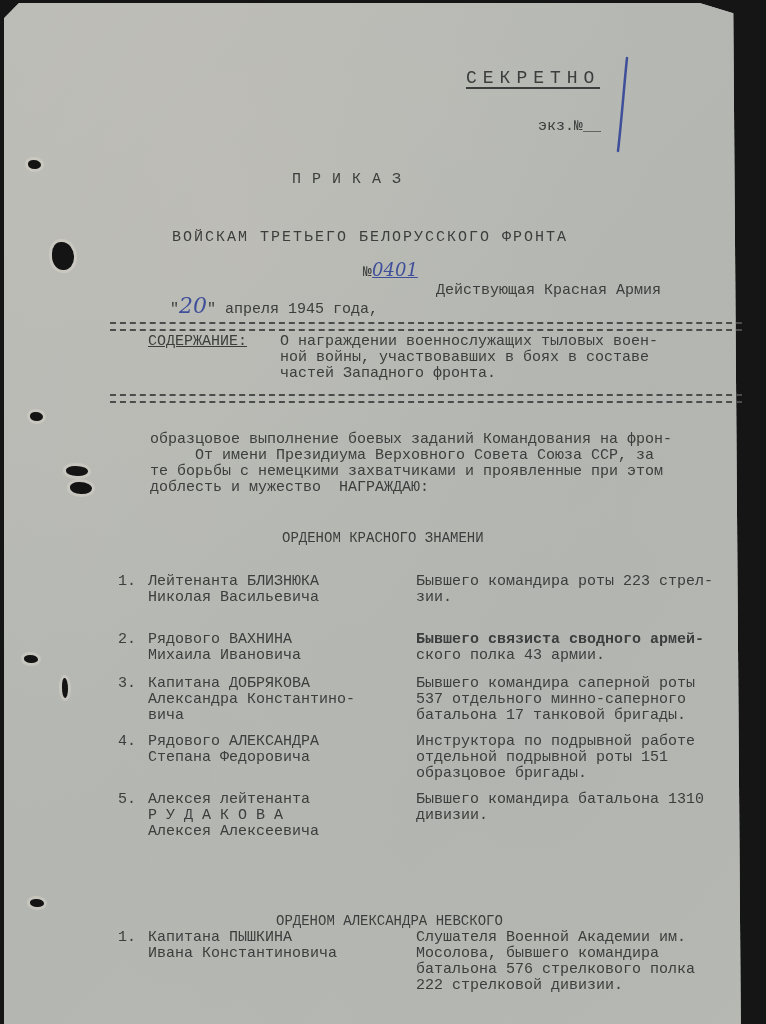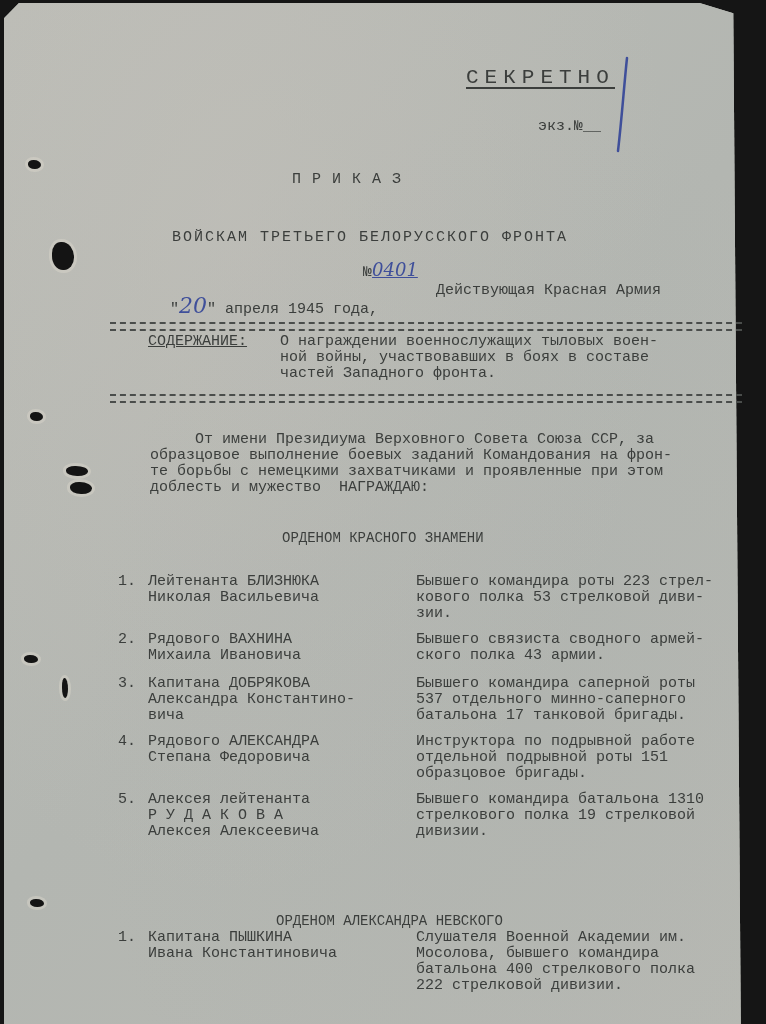--- a/index.html
+++ b/index.html
@@ -17,21 +17,21 @@
         radial-gradient(ellipse at 30% 20%, rgba(200,195,188,0.35), transparent 60%),
         radial-gradient(ellipse at 70% 70%, rgba(170,175,172,0.35), transparent 60%),
         linear-gradient(135deg, #bbbcb6 0%, #b3b6b1 50%, #b8b9b3 100%);
       clip-path: polygon(2% 0, 93% 0, 97.5% 1%, 98.5% 100%, 0 100%, 0 1.5%);
     }
     .hole {
       position: absolute; background: #141414; border-radius: 40% 55% 45% 50%;
       box-shadow: 0 0 0 3px rgba(220,215,205,0.45);
     }
     .txt { position: absolute; font-size: 15px; line-height: 16px; white-space: pre; color: #3b3e3c; }
-    .secret { letter-spacing: 6px; font-size: 21px; border-bottom: 2px solid #3b3e3c; padding-bottom: 1px; }
+    .secret { letter-spacing: 6px; font-size: 18px; border-bottom: 2px solid #3b3e3c; padding-bottom: 1px; }
     .spaced { letter-spacing: 11px; }
     .handwritten { font-family: "DejaVu Serif", serif; font-style: italic; color: #3f4f9a; }
     .rule { position: absolute; left: 110px; width: 632px; height: 5px;
       border-top: 2px dashed #4a4d4b; border-bottom: 2px dashed #4a4d4b; }
     .section-title { font-size: 14px; }
     .ul { text-decoration: underline; }
   </style>
 </head>
 <body>
 
@@ -70,46 +70,45 @@
 <div class="rule" style="top:322px;"></div>
 <div class="txt ul" style="left:148px;top:334px;">СОДЕРЖАНИЕ:</div>
 <div style="position:absolute;left:280px;top:334px;">
   <div class="txt" style="position:static;">О награждении военнослужащих тыловых воен-</div>
   <div class="txt" style="position:static;">ной войны, участвовавших в боях в составе</div>
   <div class="txt" style="position:static;">частей Западного фронта.</div>
 </div>
 <div class="rule" style="top:394px;"></div>
 
 <div style="position:absolute;left:150px;top:432px;">
+  <div class="txt" style="position:static;">образцовое выполнение боевых заданий Командования на фрон-</div>
   <div class="txt" style="position:static;">     От имени Президиума Верховного Совета Союза ССР, за</div>
-  <div class="txt" style="position:static;">образцовое выполнение боевых заданий Командования на фрон-</div>
   <div class="txt" style="position:static;">те борьбы с немецкими захватчиками и проявленные при этом</div>
   <div class="txt" style="position:static;">доблесть и мужество  НАГРАЖДАЮ:</div>
 </div>
 
 <div class="txt section-title" style="left:282px;top:530px;">ОРДЕНОМ КРАСНОГО ЗНАМЕНИ</div>
 
 <div class="txt" style="left:118px;top:574px;">1.</div>
 <div style="position:absolute;left:148px;top:574px;">
   <div class="txt" style="position:static;">Лейтенанта БЛИЗНЮКА</div>
   <div class="txt" style="position:static;">Николая Васильевича</div>
 </div>
 <div style="position:absolute;left:416px;top:574px;">
   <div class="txt" style="position:static;text-align:right;">Бывшего командира роты 223 стрел-</div>
-  <div class="txt" style="position:static;">кового полка 53 стрелковой диви-</div>
   <div class="txt" style="position:static;">зии.</div>
 </div>
 
 <div class="txt" style="left:118px;top:632px;">2.</div>
 <div style="position:absolute;left:148px;top:632px;">
   <div class="txt" style="position:static;">Рядового ВАХНИНА</div>
   <div class="txt" style="position:static;">Михаила Ивановича</div>
 </div>
 <div style="position:absolute;left:416px;top:632px;">
-  <div class="txt" style="position:static;">Бывшего связиста сводного армей-</div>
+  <div class="txt" style="position:static;font-weight:bold;">Бывшего связиста сводного армей-</div>
   <div class="txt" style="position:static;">ского полка 43 армии.</div>
 </div>
 
 <div class="txt" style="left:118px;top:676px;">3.</div>
 <div style="position:absolute;left:148px;top:676px;">
   <div class="txt" style="position:static;">Капитана ДОБРЯКОВА</div>
   <div class="txt" style="position:static;">Александра Константино-</div>
   <div class="txt" style="position:static;">вича</div>
 </div>
 <div style="position:absolute;left:416px;top:676px;">
@@ -130,29 +129,28 @@
 </div>
 
 <div class="txt" style="left:118px;top:792px;">5.</div>
 <div style="position:absolute;left:148px;top:792px;">
   <div class="txt" style="position:static;">Алексея лейтенанта</div>
   <div class="txt" style="position:static;">Р У Д А К О В А</div>
   <div class="txt" style="position:static;">Алексея Алексеевича</div>
 </div>
 <div style="position:absolute;left:416px;top:792px;">
   <div class="txt" style="position:static;">Бывшего командира батальона 1310</div>
-  <div class="txt" style="position:static;">стрелкового полка 19 стрелковой</div>
   <div class="txt" style="position:static;">дивизии.</div>
 </div>
 
 <div class="txt section-title" style="left:276px;top:888px;margin-top:25px;">ОРДЕНОМ АЛЕКСАНДРА НЕВСКОГО</div>
 
 <div class="txt" style="left:118px;top:930px;">1.</div>
 <div style="position:absolute;left:148px;top:930px;">
   <div class="txt" style="position:static;">Капитана ПЫШКИНА</div>
   <div class="txt" style="position:static;">Ивана Константиновича</div>
 </div>
 <div style="position:absolute;left:416px;top:930px;">
   <div class="txt" style="position:static;">Слушателя Военной Академии им.</div>
   <div class="txt" style="position:static;">Мосолова, бывшего командира</div>
-  <div class="txt" style="position:static;">батальона 400 стрелкового полка</div>
+  <div class="txt" style="position:static;">батальона 576 стрелкового полка</div>
   <div class="txt" style="position:static;">222 стрелковой дивизии.</div>
 </div>
 
 </body></html>

